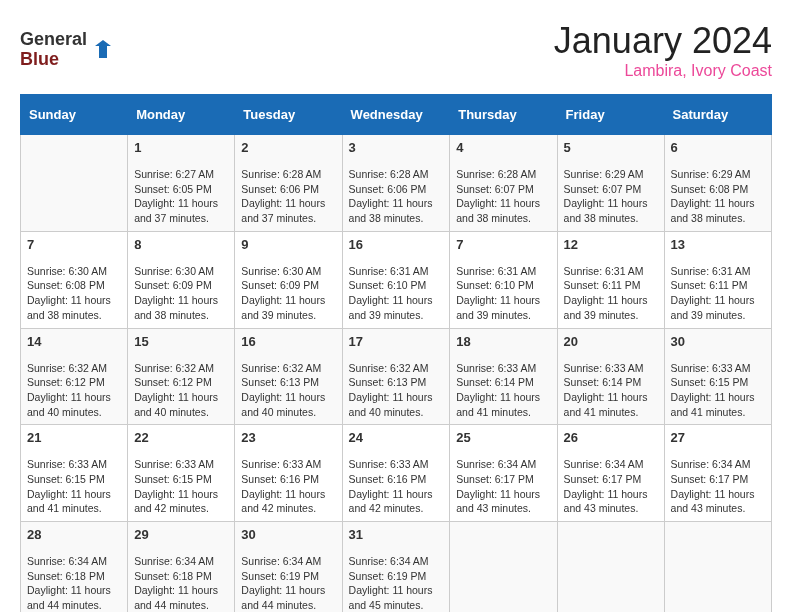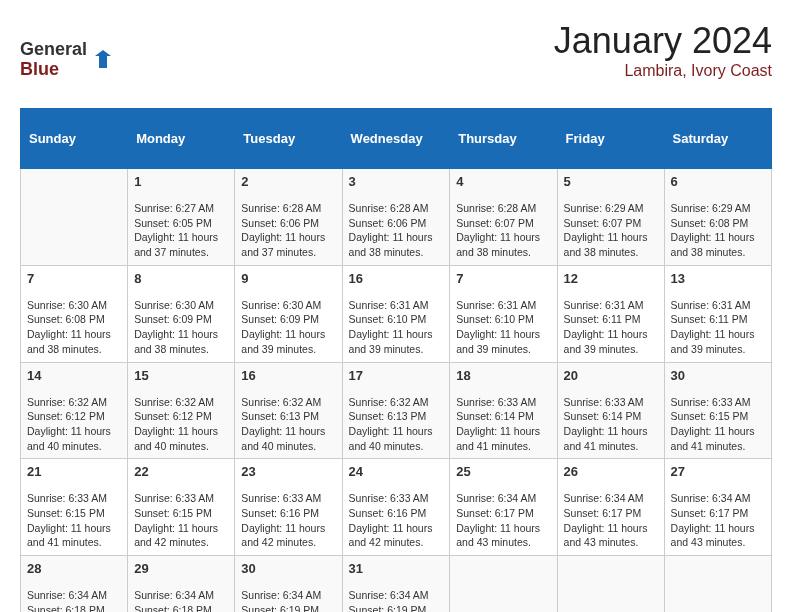--- a/index.html
+++ b/index.html
@@ -6,22 +6,22 @@
     body {
       font-family: Arial, sans-serif;
       background: #fff;
       width: 792px;
       min-height: 612px;
       padding: 20px;
     }
     .header {
       display: flex;
       justify-content: space-between;
-      align-items: flex-end;
-      margin-bottom: 28px;
+      align-items: center;
+      margin-bottom: 14px;
     }
     .logo {
       display: flex;
       align-items: center;
     }
     .logo-text {
       display: flex;
       flex-direction: column;
       line-height: 1.1;
     }
@@ -43,31 +43,31 @@
     .title-block {
       text-align: right;
     }
     .month-title {
       font-size: 36px;
       font-weight: normal;
       color: #222;
     }
     .location-title {
       font-size: 16px;
-      color: #7f1d1d;
+      color: #ec4899;
     }
     .calendar {
       width: 100%;
       border-collapse: collapse;
       border: 1px solid #ccc;
     }
     .calendar th {
       background-color: #1a6bb5;
       color: #fff;
-      padding: 22px 8px;
+      padding: 12px 8px;
       font-size: 13px;
       font-weight: bold;
       text-align: left;
       border: 1px solid #1a6bb5;
     }
     .calendar td {
       border: 1px solid #ccc;
       vertical-align: top;
       padding: 5px 6px;
       width: 108px;

